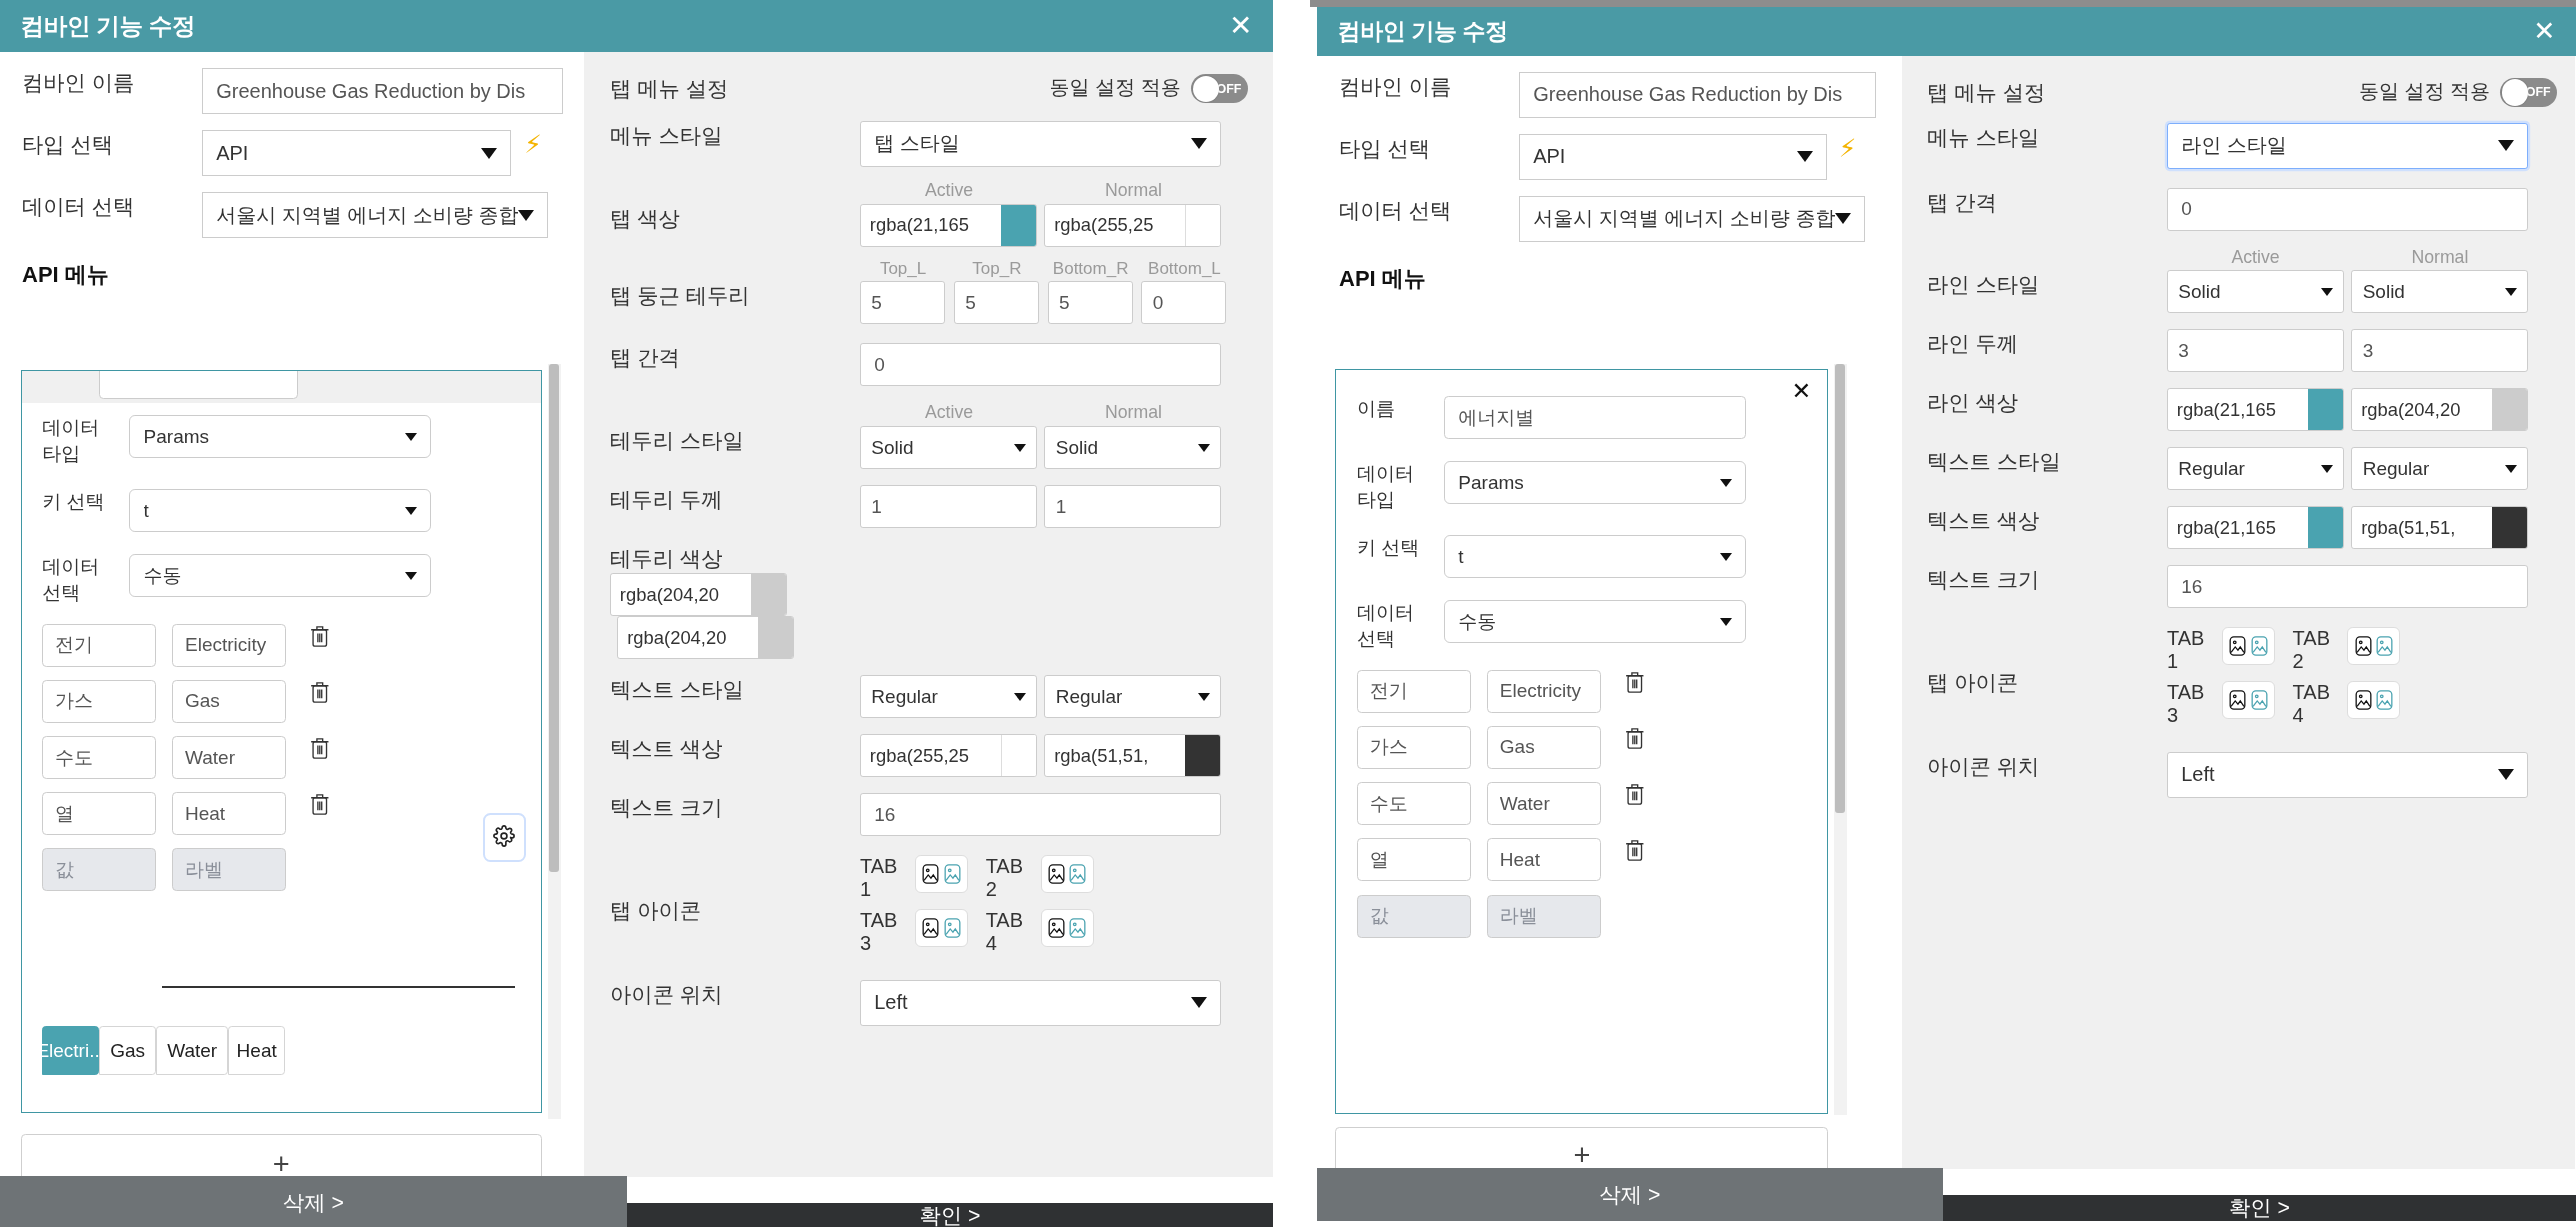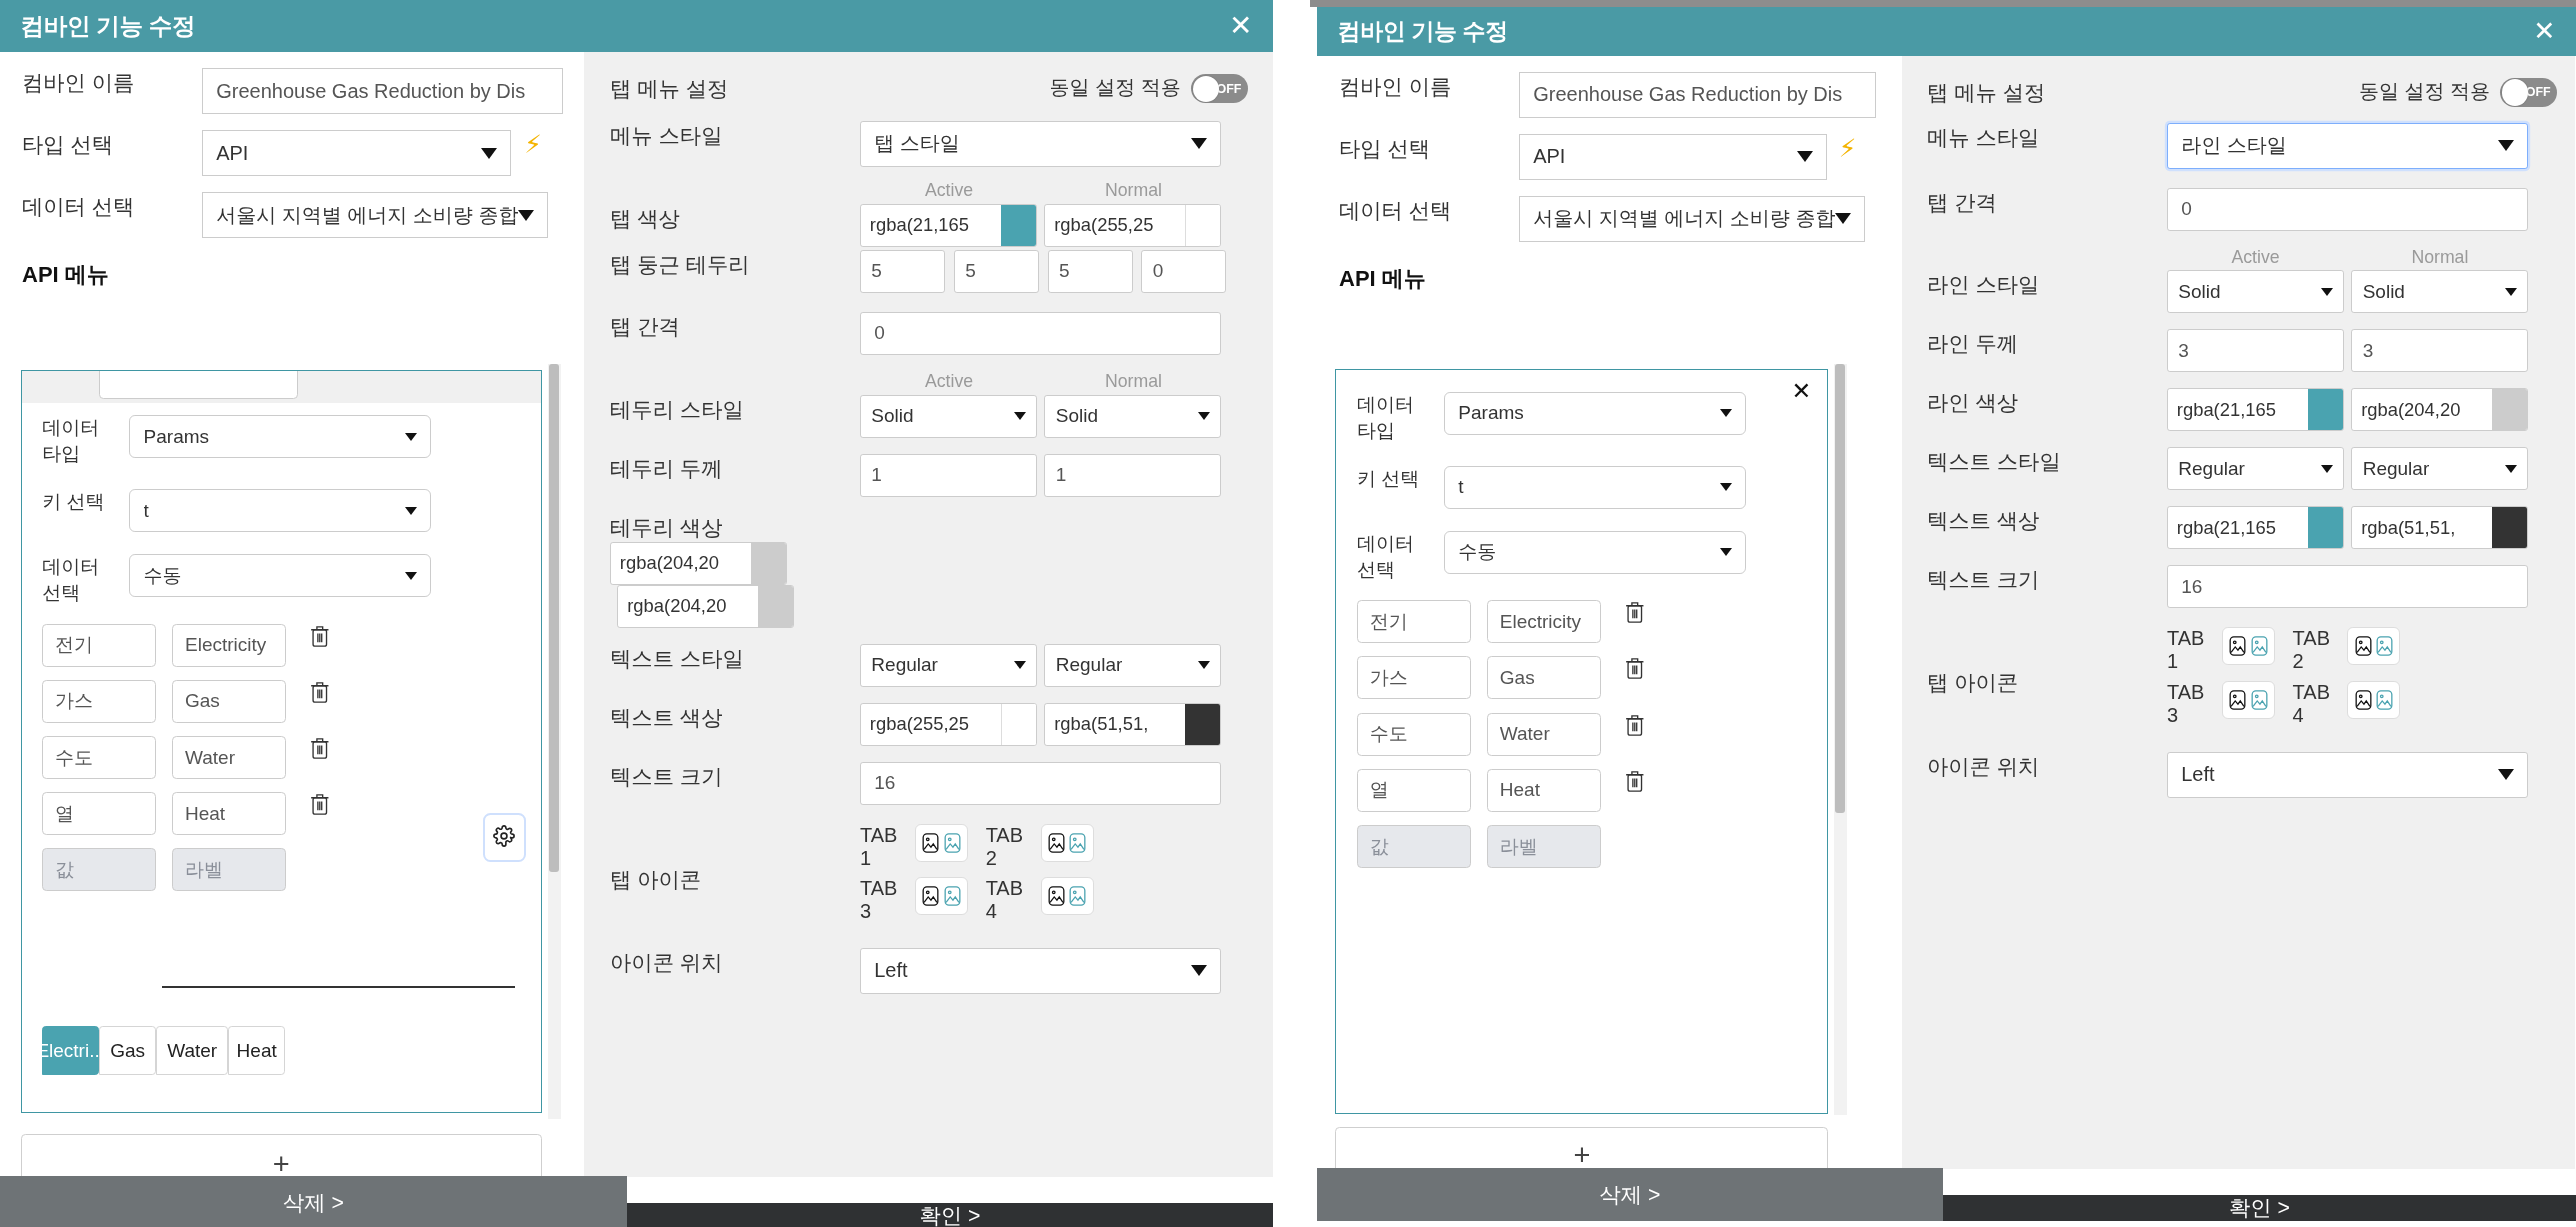--- a/index.html
+++ b/index.html
@@ -302,20 +302,26 @@
           <div class="colorfield" style="width:177px; height:43px;">
             <span class="cv" style="font-size:18.4px; padding-left:8.8px;">rgba(21,165</span>
             <span class="sw" style="width:35px; background:#4aa3b0;"></span>
           </div>
           <div class="colorfield" style="margin-left:7.4px; width:177px; height:43px;">
             <span class="cv" style="font-size:18.4px; padding-left:8.8px;">rgba(255,25</span>
             <span class="sw" style="width:35px; background:#ffffff; border-left:0.7px solid #ddd;"></span>
           </div>
         </div>
 
+        <div class="row" style="padding:11.8px 0 0 277px;">
+          <div class="minihdr" style="width:85px; font-size:17px;">Top_L</div>
+          <div class="minihdr" style="width:85px; font-size:17px; margin-left:8.8px;">Top_R</div>
+          <div class="minihdr" style="width:85px; font-size:17px; margin-left:8.8px;">Bottom_R</div>
+          <div class="minihdr" style="width:85px; font-size:17px; margin-left:8.8px;">Bottom_L</div>
+        </div>
 
         <div class="row" style="padding:2.9px 0 0 26.5px;">
           <div class="lbl" style="width:250px; font-size:21.3px;">탭 둥근 테두리</div>
           <div class="inp" style="width:85px; height:43px; padding:0 10.3px; border-radius:2.9px;">
             <span class="txt" style="font-size:19px;">5</span>
             </div>
           <div class="inp" style="margin-left:8.8px; width:85px; height:43px; padding:0 10.3px; border-radius:2.9px;">
             <span class="txt" style="font-size:19px;">5</span>
             </div>
           <div class="inp" style="margin-left:8.8px; width:85px; height:43px; padding:0 10.3px; border-radius:2.9px;">
@@ -522,20 +528,26 @@
           </div>
         </div>
 
         <div style="font-size:22px; font-weight:bold; color:#111; padding:22px 0 7.4px 22px;">API 메뉴</div>
 
         <div class="apicard ol" style="position:absolute; left:18.4px; top:313px; width:493px; height:745px;">
 
           <div class="close-x" style="position:absolute; right:16px; top:10.3px; color:#111; font-size:23.6px;">✕</div>
 
 
+          <div class="row" style="padding:26.5px 0 0 20.6px;">
+            <div class="lbl" style="width:74px; font-size:19px;">이름</div>
+            <div class="inp rd" style="margin-left:13.2px; width:302px; height:43px; padding:0 13.2px;">
+              <span class="txt" style="font-size:19px;">에너지별</span>
+            </div>
+          </div>
 
           <div class="row" style="padding:22px 0 0 20.6px;">
             <div class="lbl" style="width:74px; font-size:19px;">데이터 타입</div>
             <div class="sel" style="margin-left:13.2px; width:302px; height:43px; padding:0 13.2px; border-radius:5.9px;">
               <span class="cap" style="font-size:19px;">Params</span>
               <span class="caret sm"></span>
             </div>
           </div>
 
           <div class="row" style="padding:22px 0 0 20.6px;">

